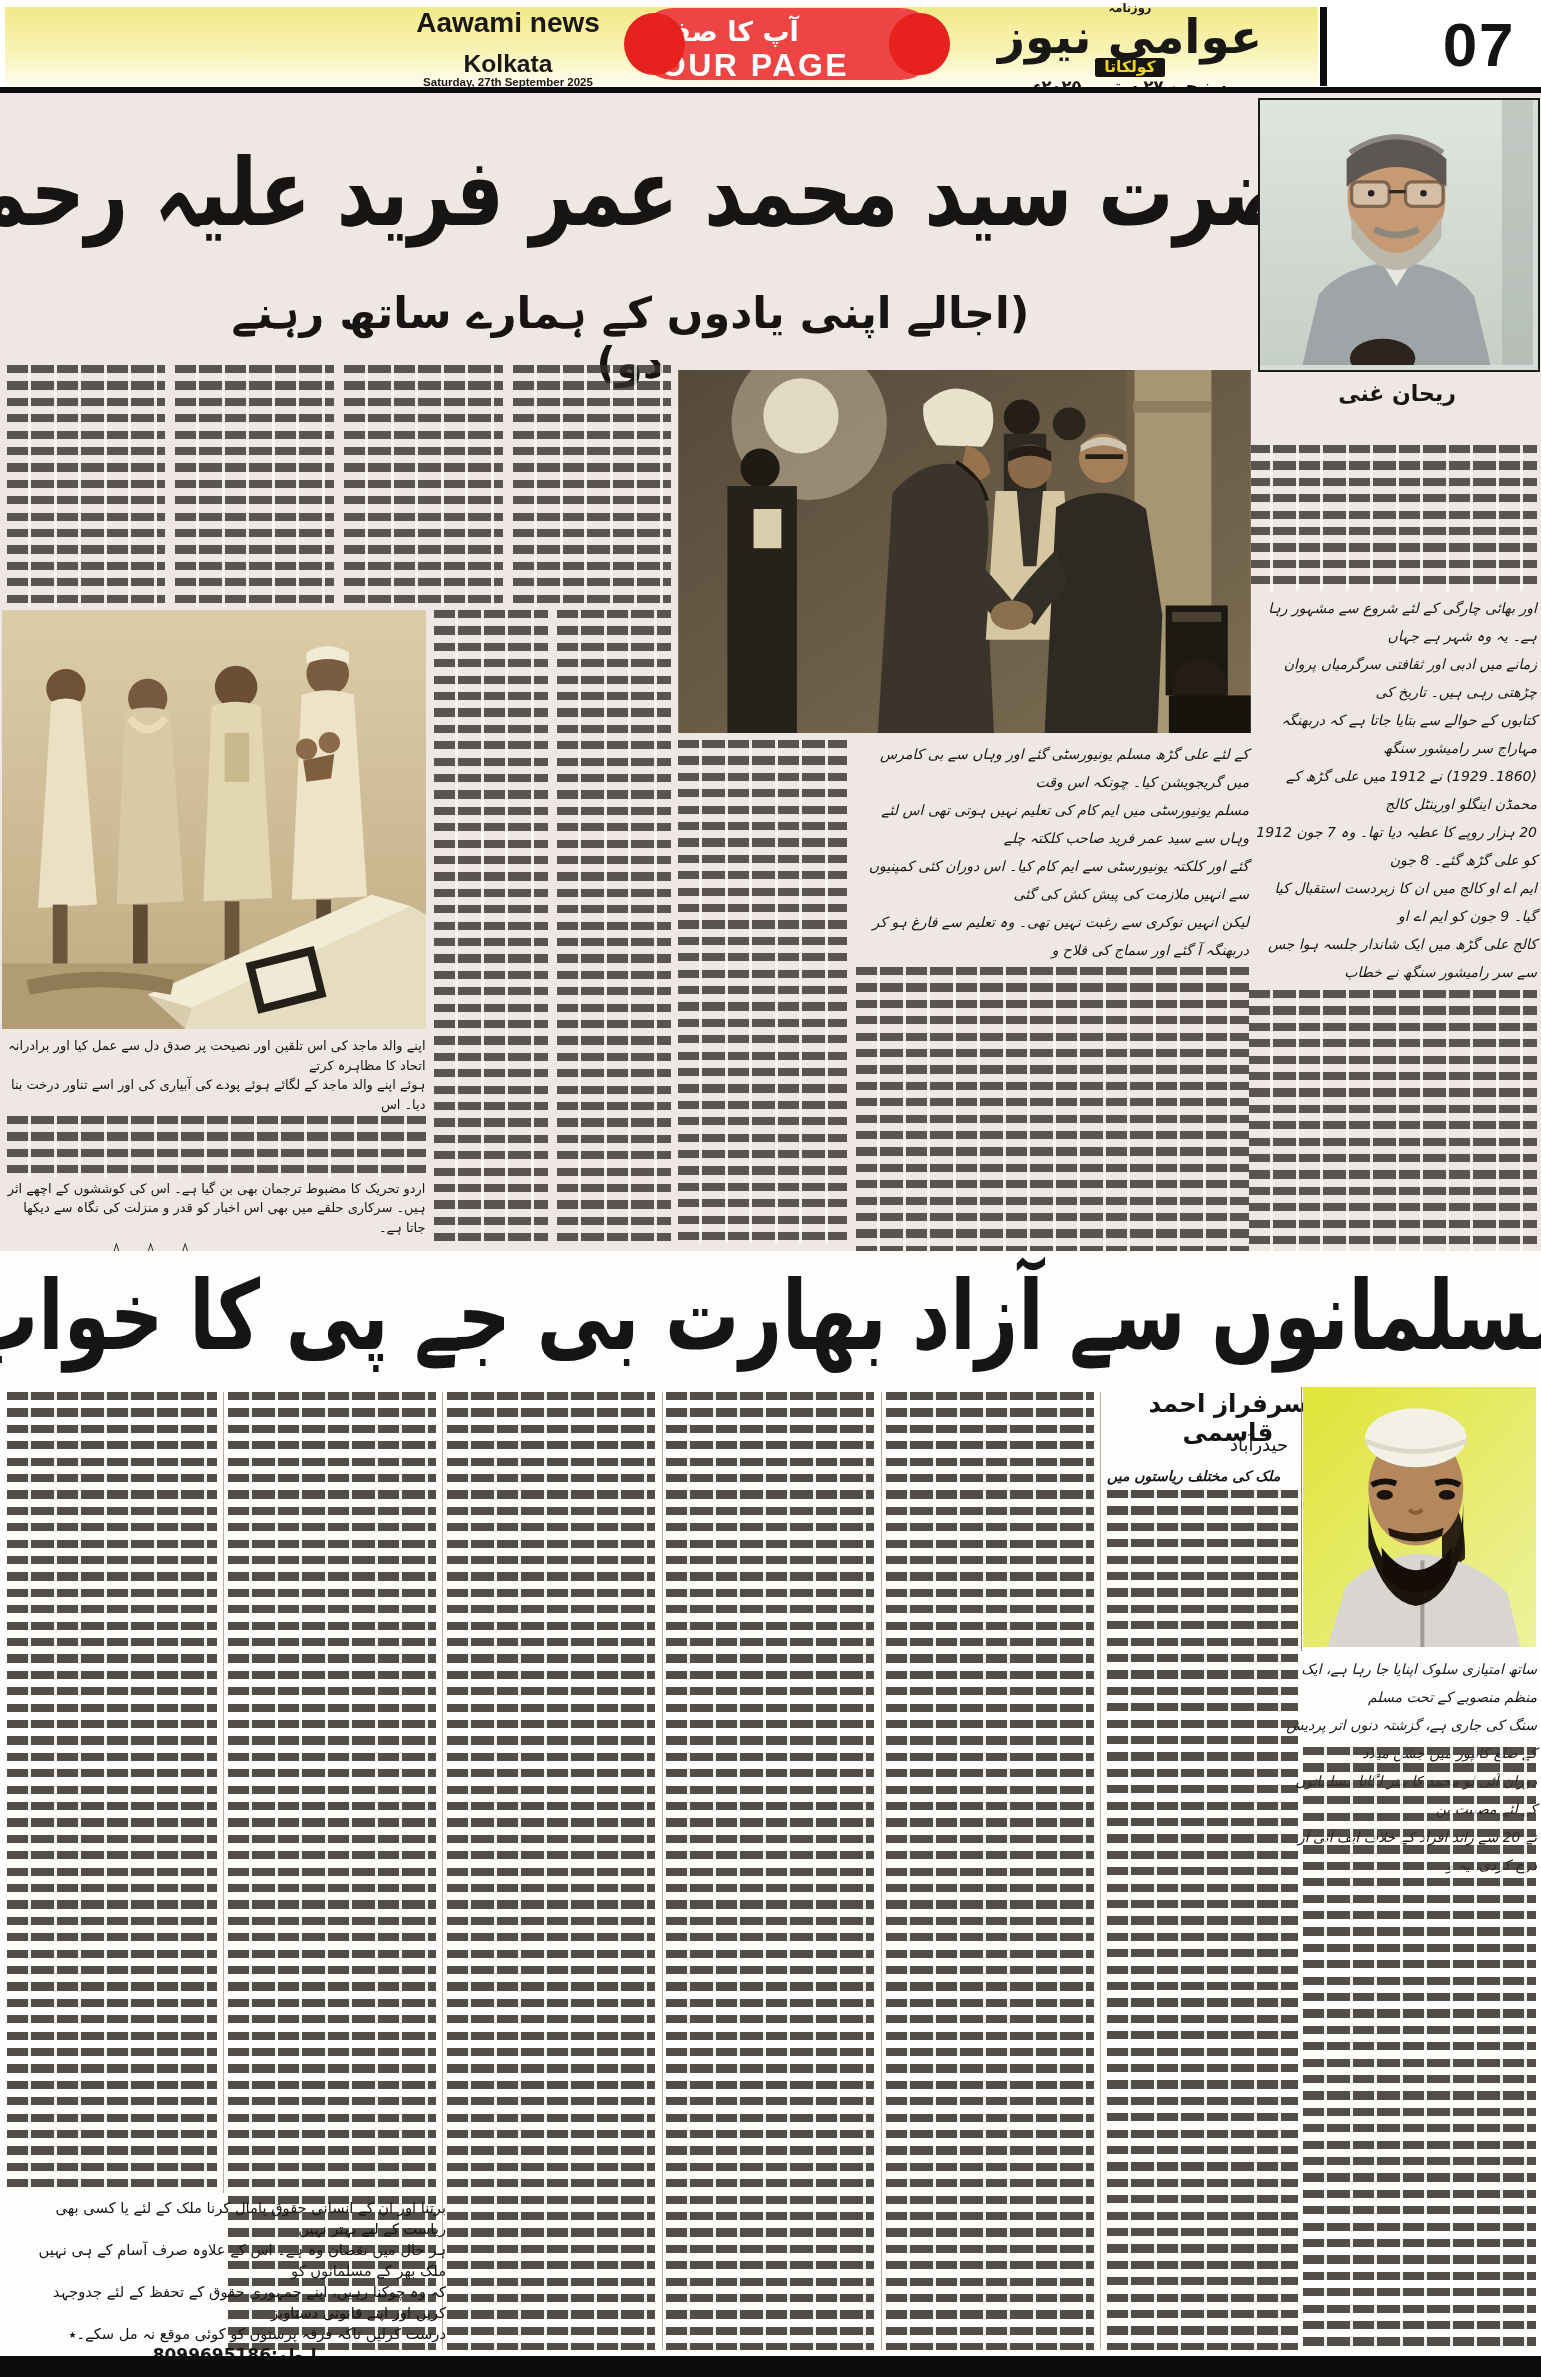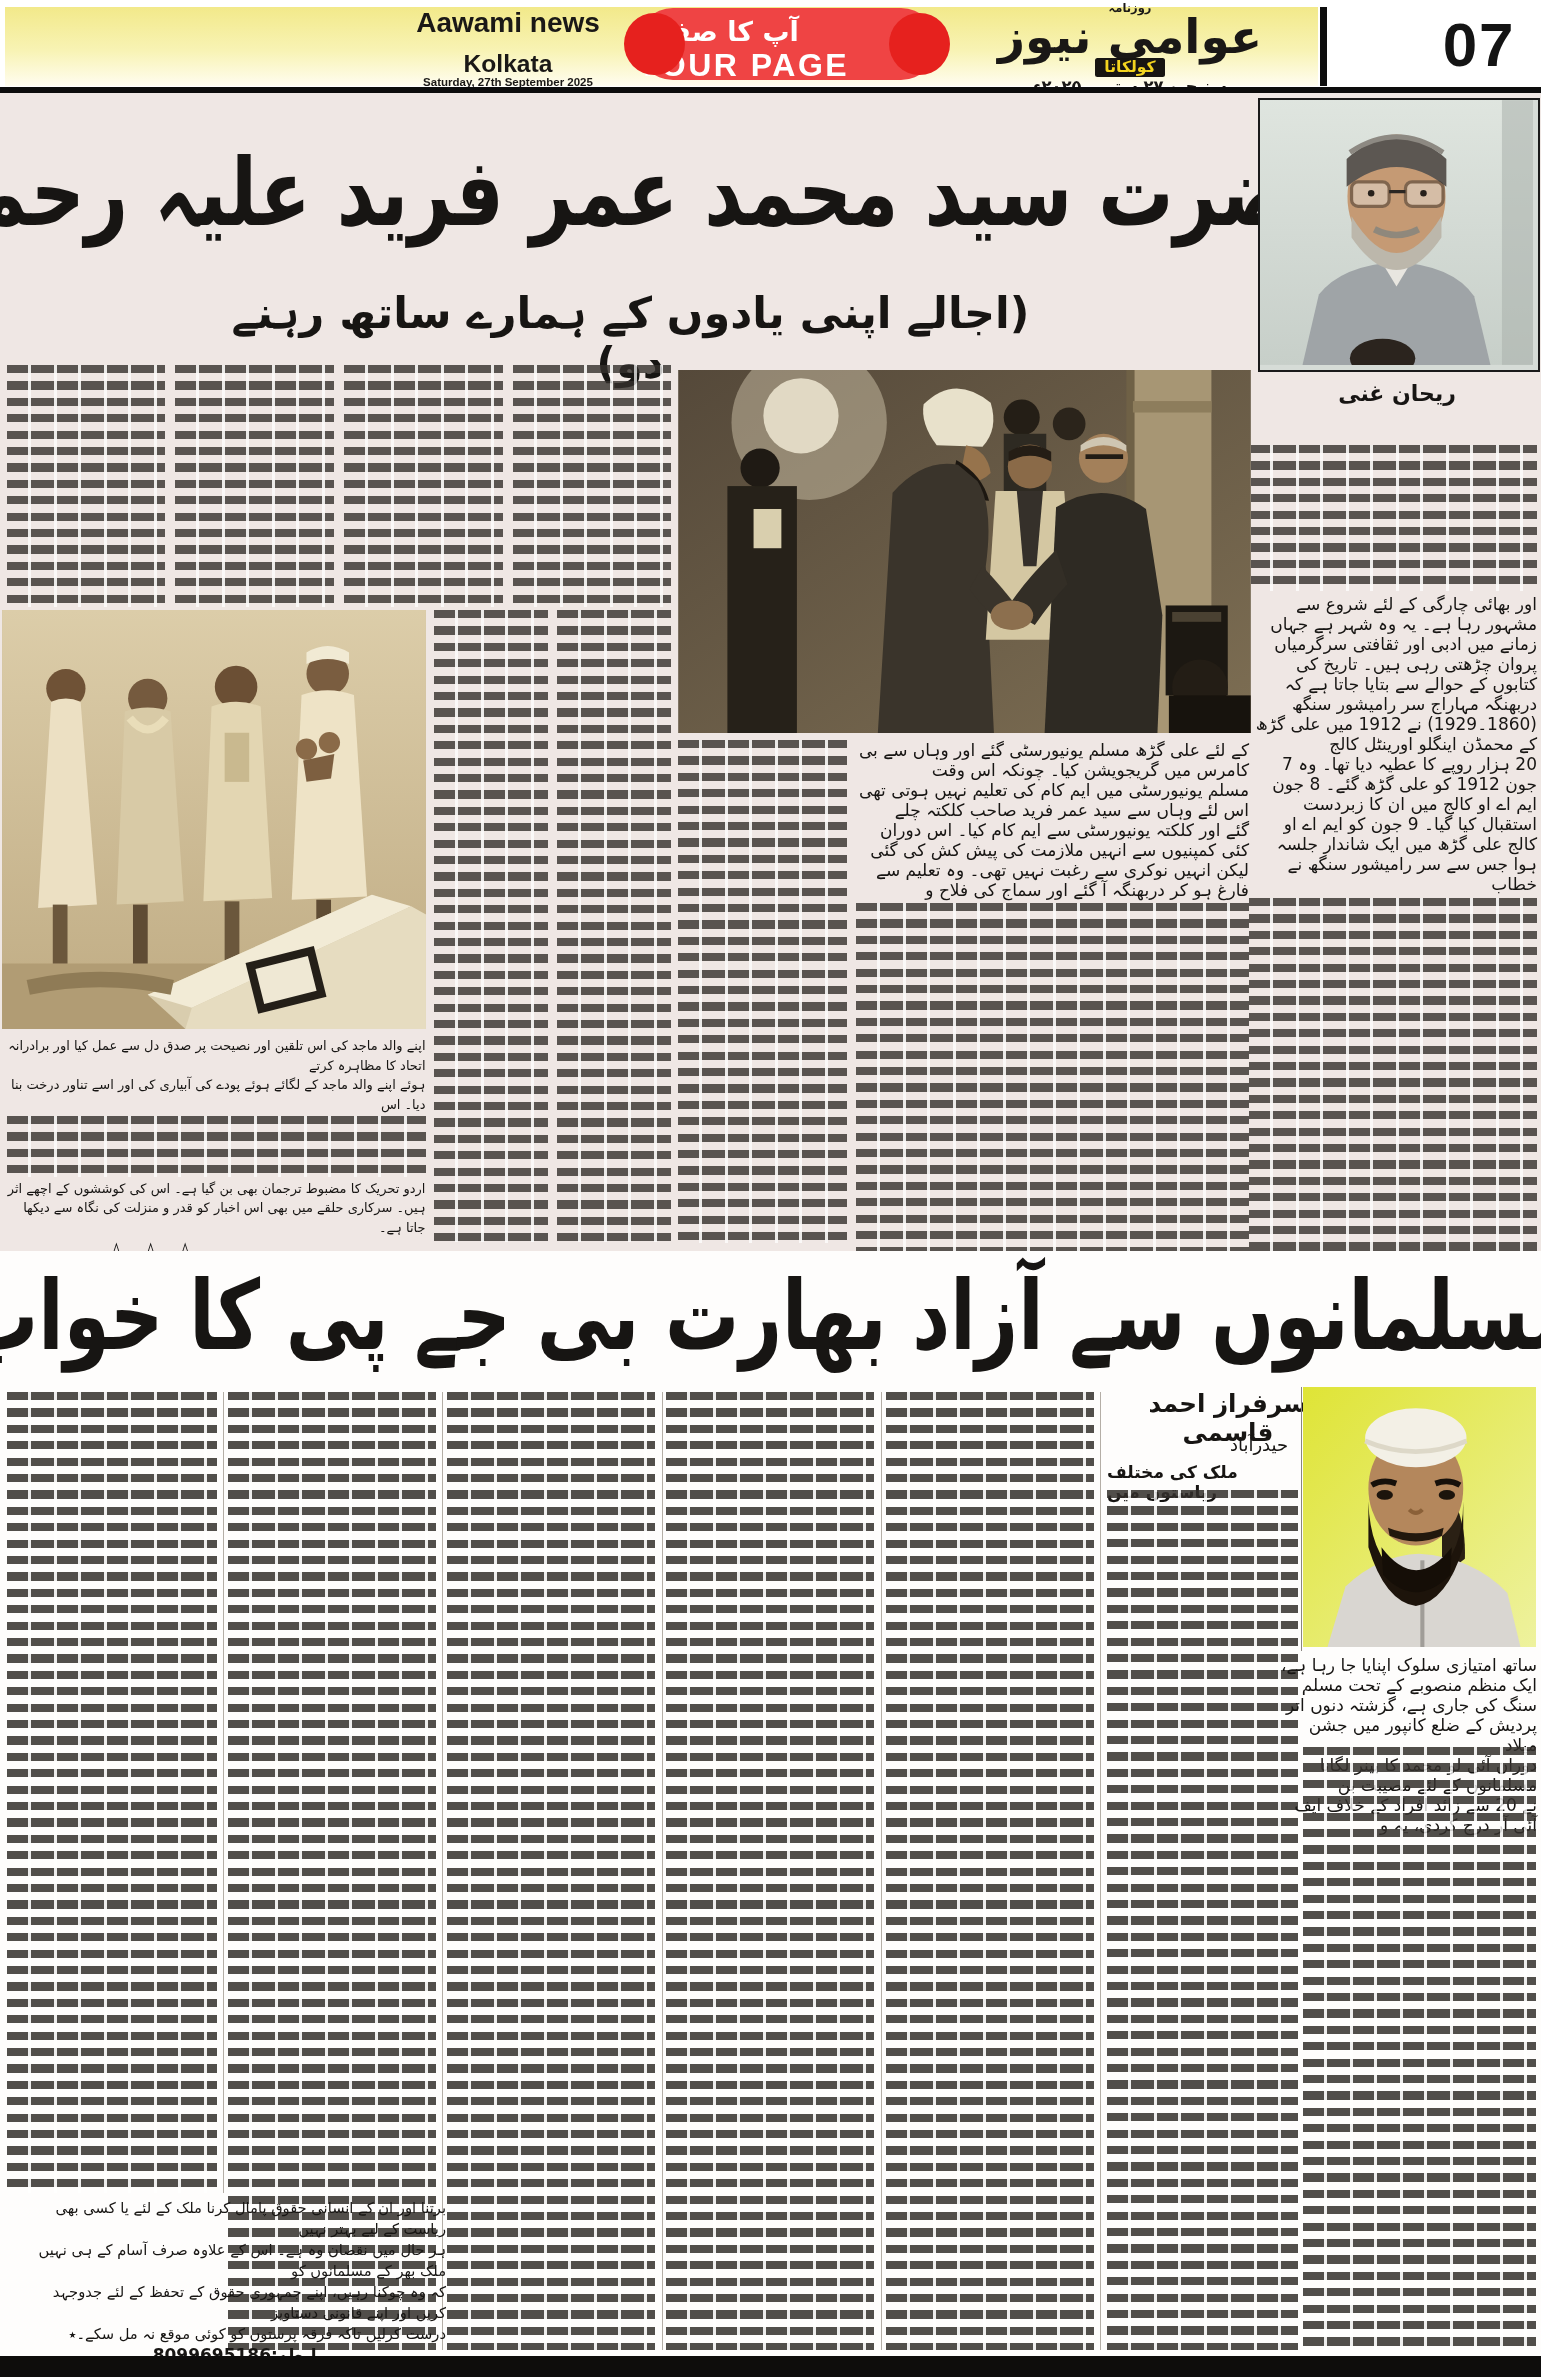--- a/index.html
+++ b/index.html
@@ -54,21 +54,21 @@
   .a2date{left:1213px;top:183px;width:92px;text-align:center;font-size:18px;font-weight:normal;}
 
   
   .greek{background-image:
       repeating-linear-gradient(to right, rgba(255,255,255,0) 0 21px, rgba(255,255,255,.9) 21px 24px,
         rgba(255,255,255,0) 24px 47px, rgba(255,255,255,.9) 47px 50px),
       repeating-linear-gradient(to bottom,#34302c 0 8.2px, rgba(0,0,0,0) 8.2px 16.4px);
       opacity:.8;}
   .g2{opacity:.85;}
 
-  .txt17{font-size:17px;line-height:20px;text-align:right;}
+  .txt17{font-size:14px;line-height:28px;text-align:right;font-style:italic;}
   .txt16{font-size:13px;line-height:19.6px;text-align:right;}
   .txt18{font-size:14.7px;line-height:21px;text-align:right;}
   .bold{font-weight:bold;}
   .stars{font-size:31px;line-height:36px;letter-spacing:6.5px;text-align:center;color:#111;}
   .vrule{background:#b4aea6;width:0.8px;}
   .bbar{left:0;top:2356px;width:1542px;height:21px;background:#0e0d0c;}
 </style>
 </head>
 <body>
 

